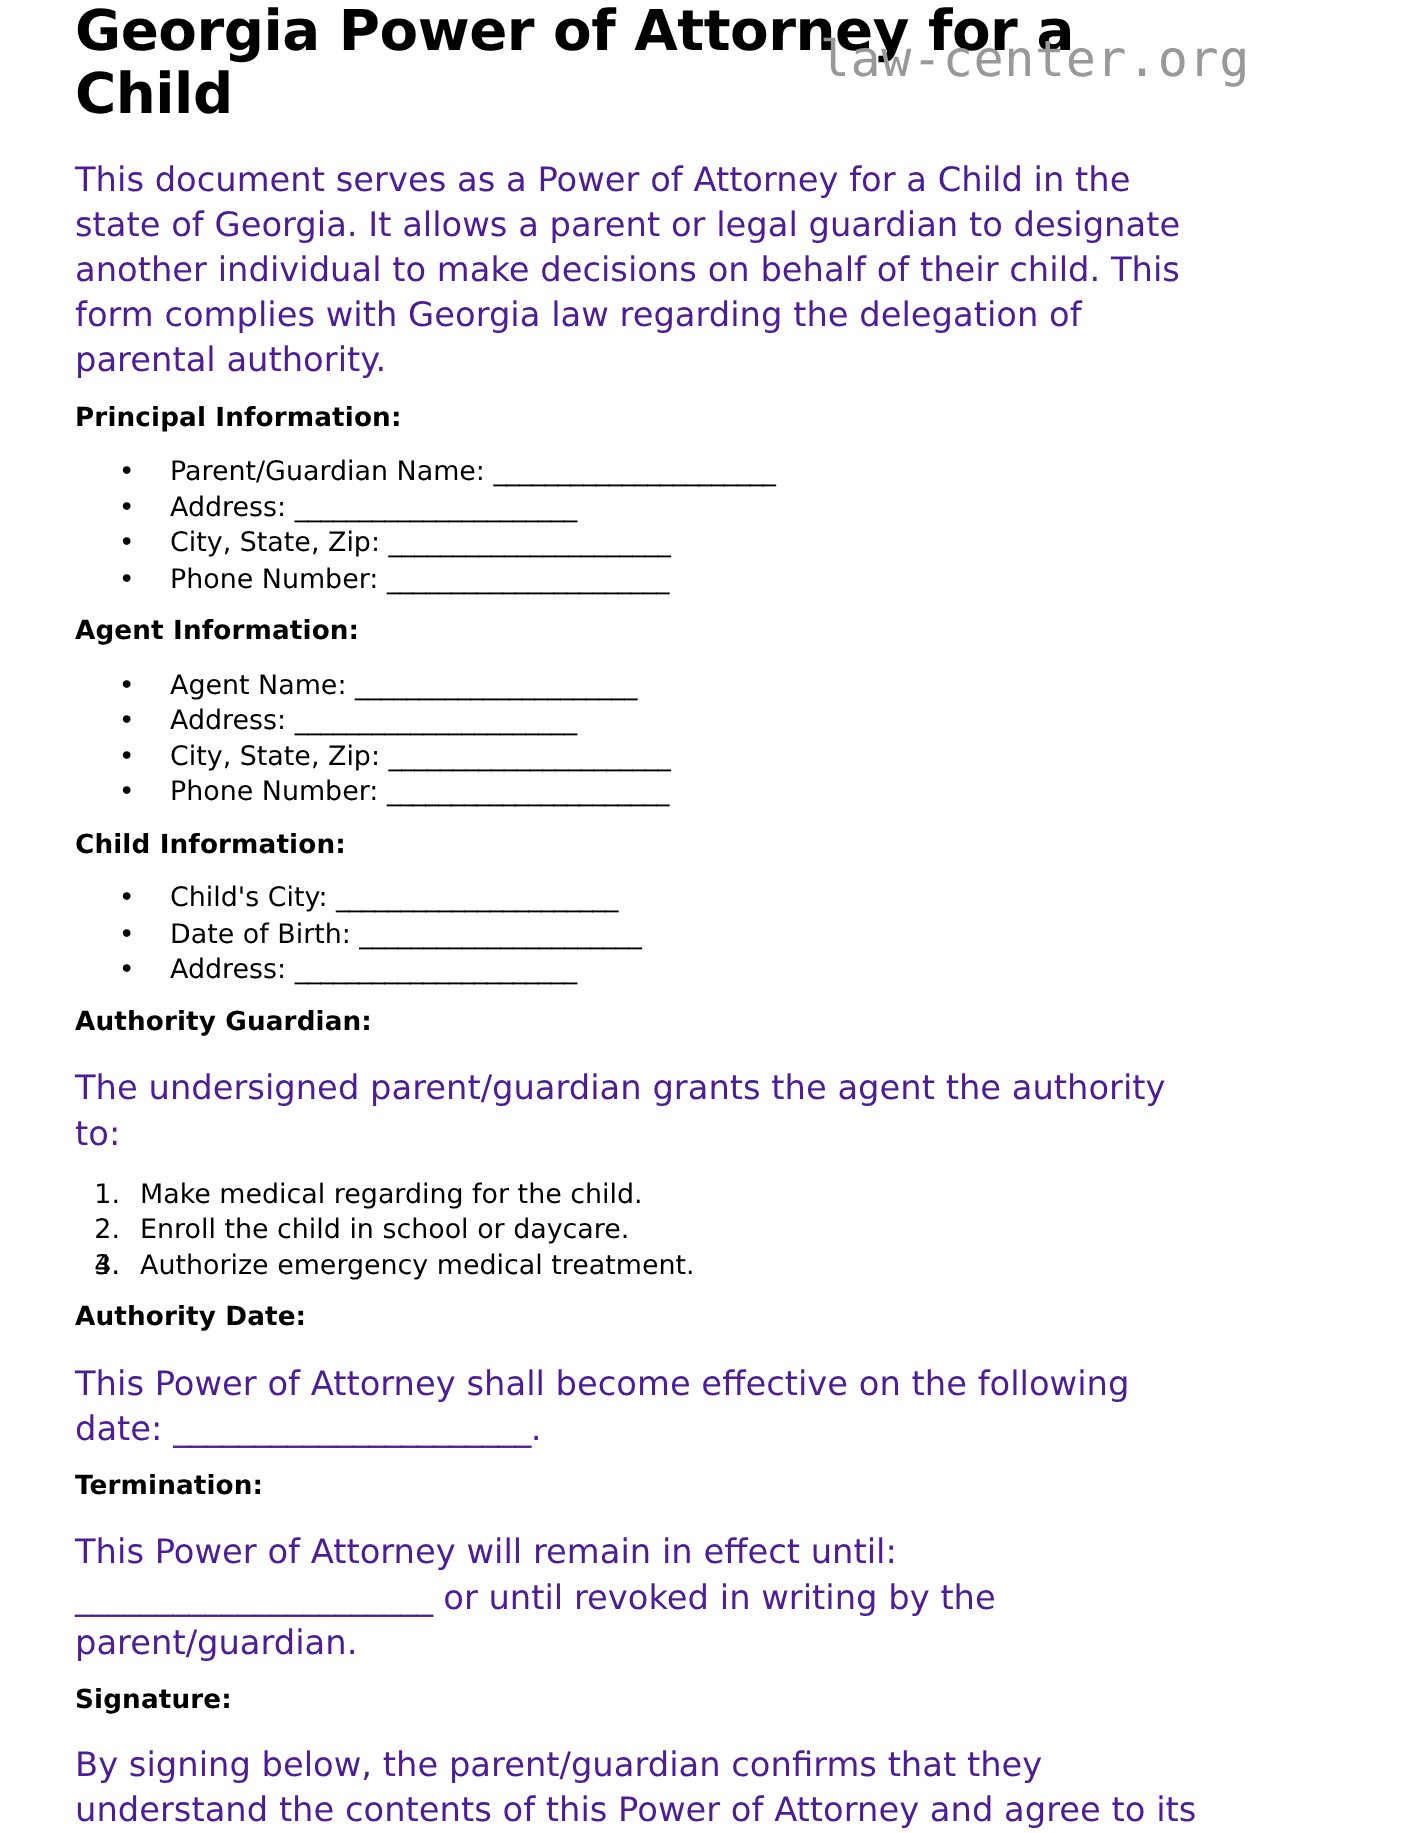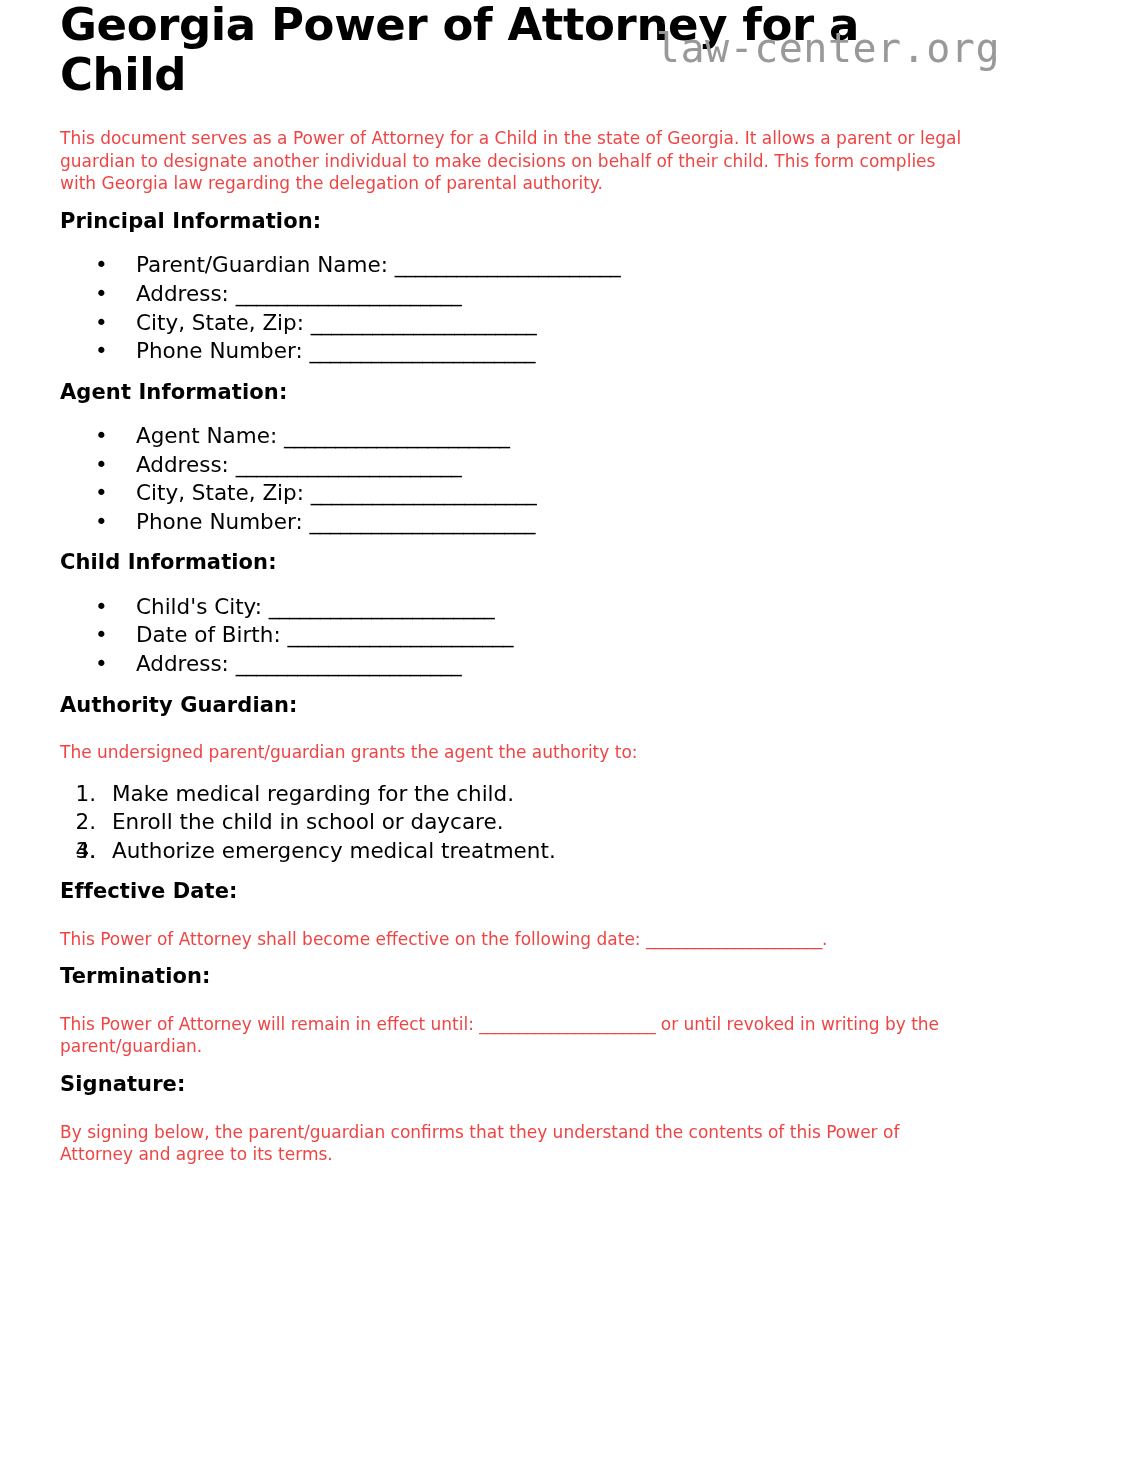--- a/index.html
+++ b/index.html
@@ -43,23 +43,23 @@
     font-size: 45px;
     font-weight: bold;
     line-height: 1.12;
     letter-spacing: -0.4px;
     color: #000000;
   }
 
   
   p.body-text {
     margin: 26px 0 0 0;
-    font-size: 17px;
+    font-size: 27px;
     line-height: 1.34;
-    color: #ef4444;
+    color: #4c1d95;
     max-width: 1013px;
   }
   p.body-text.tight {
     margin-top: 22px;
   }
 
   h2.section-heading {
     margin: 13px 0 0 0;
     font-size: 21px;
     font-weight: bold;
@@ -192,21 +192,21 @@
     </li>
     <li>
       <span class="num-marker">3.</span>
     </li>
     <li>
       <span class="num-marker">4.</span>
       <span>Authorize emergency medical treatment.</span>
     </li>
   </ol>
 
-  <h2 class="section-heading">Effective Date:</h2>
+  <h2 class="section-heading">Authority Date:</h2>
   <p class="body-text tight">
     <span>This Power of Attorney shall become effective on the following date: </span><span class="inline-blank">______________________</span><span>.</span>
   </p>
 
   <h2 class="section-heading">Termination:</h2>
   <p class="body-text tight">
     <span>This Power of Attorney will remain in effect until: </span><span class="inline-blank">______________________</span><span> or until revoked in writing by the parent/guardian.</span>
   </p>
 
   <h2 class="section-heading">Signature:</h2>

